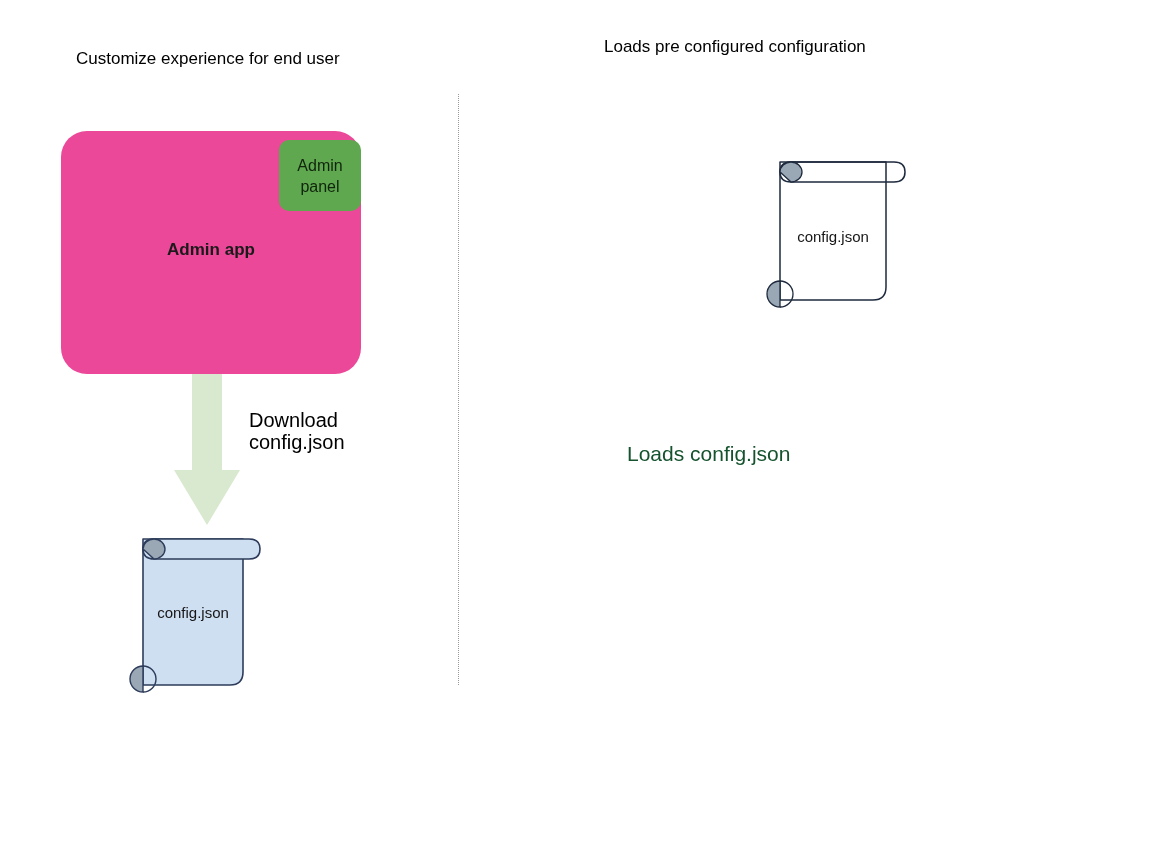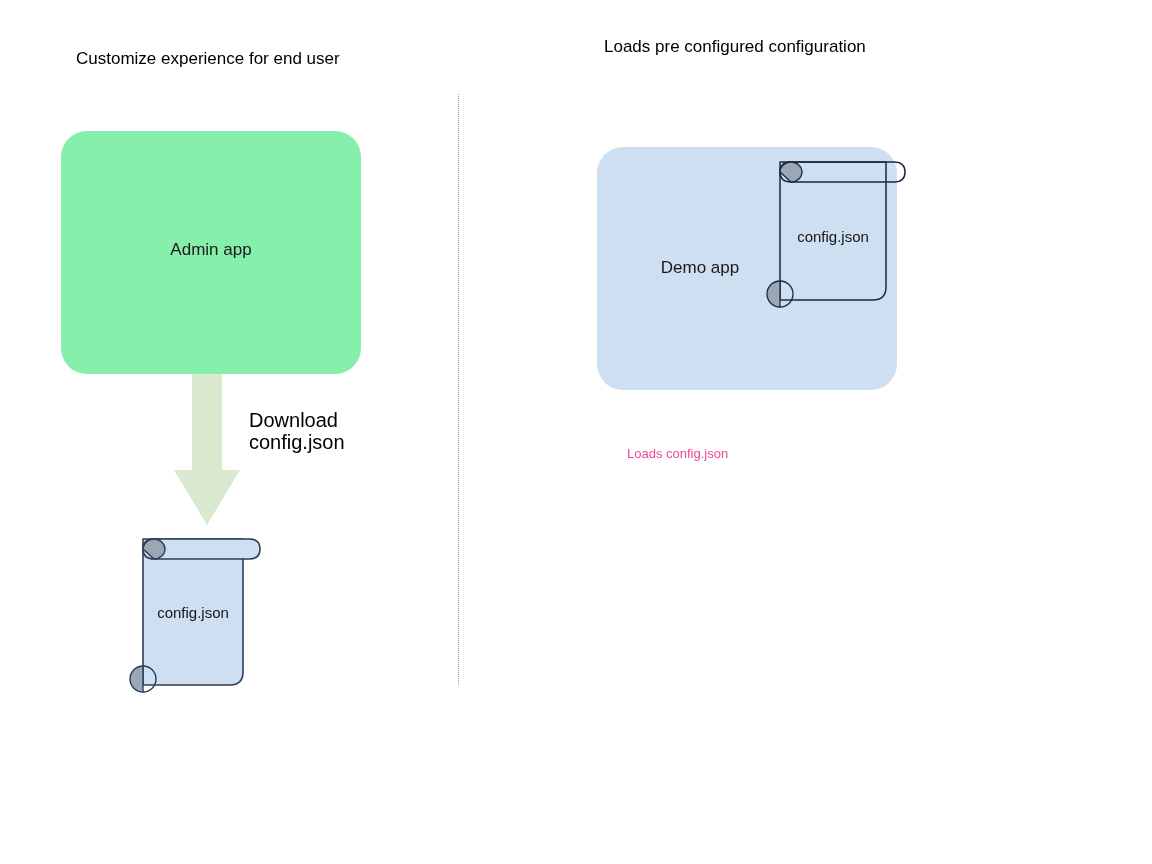--- a/index.html
+++ b/index.html
@@ -30,21 +30,21 @@
     line-height: 20px;
     color: #000000;
     white-space: nowrap;
   }
 
   
   .app-box {
     border-radius: 26px;
     box-sizing: border-box;
   }
-  .app-box-green { background: #86efac; }
+  .app-box-green { background: #ec4899; font-weight: bold; }
   .app-box-blue  { background: #cfdff2; }
 
   .app-label {
     position: absolute;
     font-size: 17px;
     line-height: 20px;
     color: #1a1a1a;
     white-space: nowrap;
   }
 
@@ -84,23 +84,23 @@
   .scroll-label {
     position: absolute;
     font-size: 15px;
     line-height: 18px;
     color: #161616;
     white-space: nowrap;
     text-align: center;
   }
   .bottom-note {
     position: absolute;
-    font-size: 13px;
+    font-size: 21px;
     line-height: 20px;
-    color: #ec4899;
+    color: #14532d;
     white-space: nowrap;
   }
   svg { display: block; overflow: visible; }
 </style>
 </head>
 <body>
 
 <div class="canvas">
 
   <div class="heading abs" style="left:76px; top:49px;">Customize experience for end user</div>
@@ -108,20 +108,26 @@
   <div class="abs" style="left:170px; top:360px;">
     <svg width="80" height="170" viewBox="0 0 80 170" aria-hidden="true">
       <path d="M 22 0 L 52 0 L 52 110 L 70 110 L 37 165 L 4 110 L 22 110 Z" fill="#d9e9cf"></path>
     </svg>
   </div>
 
   <div class="app-box app-box-green abs" style="left:61px; top:131px; width:300px; height:243px;">
     <div class="app-label" style="left:0; top:109px; width:300px; text-align:center;">Admin app</div>
   </div>
 
+  <div class="admin-panel abs" style="left:279px; top:140px; width:82px; height:71px;">
+    <div>
+      <span>Admin</span>
+      <span>panel</span>
+    </div>
+  </div>
 
   <div class="arrow-label" style="left:249px; top:409px;">Download</div>
   <div class="arrow-label" style="left:249px; top:431px;">config.json</div>
 
   <div class="scroll-wrap" style="left:118px; top:527px;">
     <svg width="150" height="165" viewBox="0 0 150 165" aria-hidden="true">
 
       <path d="M 25 12 L 125 12 L 125 145 Q 125 158 112 158 L 25 158 Z" fill="#cfdff2" stroke="#2d3c5a" stroke-width="1.6" stroke-linejoin="round"></path>
 
       <path d="M 36 12 L 131 12 Q 142 12 142 22 Q 142 32 131 32 L 36 32 Q 25 32 25 22 Q 25 12 36 12 Z" fill="#cfdff2" stroke="#2d3c5a" stroke-width="1.6"></path>
@@ -131,23 +137,20 @@
       <path d="M 25 139 a 13 13 0 1 0 0 26 L 25 152 Z" fill="#9aa7b4" stroke="#2d3c5a" stroke-width="1.4"></path>
       <path d="M 25 139 a 13 13 0 0 1 0 26" fill="none" stroke="#2d3c5a" stroke-width="1.4"></path>
     </svg>
     <div class="scroll-label" style="left:18px; top:77px; width:114px;">config.json</div>
   </div>
 
   <div class="divider" style="left:458px; top:94px; height:591px;"></div>
 
   <div class="heading abs" style="left:604px; top:37px;">Loads pre configured configuration</div>
 
-  <div class="app-box app-box-blue abs" style="left:597px; top:147px; width:300px; height:243px;">
-    <div class="app-label" style="left:0; top:111px; width:206px; text-align:center;">Demo app</div>
-  </div>
 
   <div class="scroll-wrap" style="left:766px; top:150px;">
     <svg width="150" height="165" viewBox="0 0 150 165" aria-hidden="true">
 
       <path d="M 14 12 L 120 12 L 120 137 Q 120 150 107 150 L 14 150 Z" fill="none" stroke="#1e2a3d" stroke-width="1.5" stroke-linejoin="round"></path>
 
       <path d="M 25 12 L 128 12 Q 139 12 139 22 Q 139 32 128 32 L 25 32 Q 14 32 14 22 Q 14 12 25 12 Z" fill="none" stroke="#1e2a3d" stroke-width="1.5"></path>
 
       <path d="M 14 22 a 11 10 0 0 1 11 -10 a 11 10 0 0 1 0 20 Z" fill="#9aa7b4" stroke="#1e2a3d" stroke-width="1.3"></path>
 

